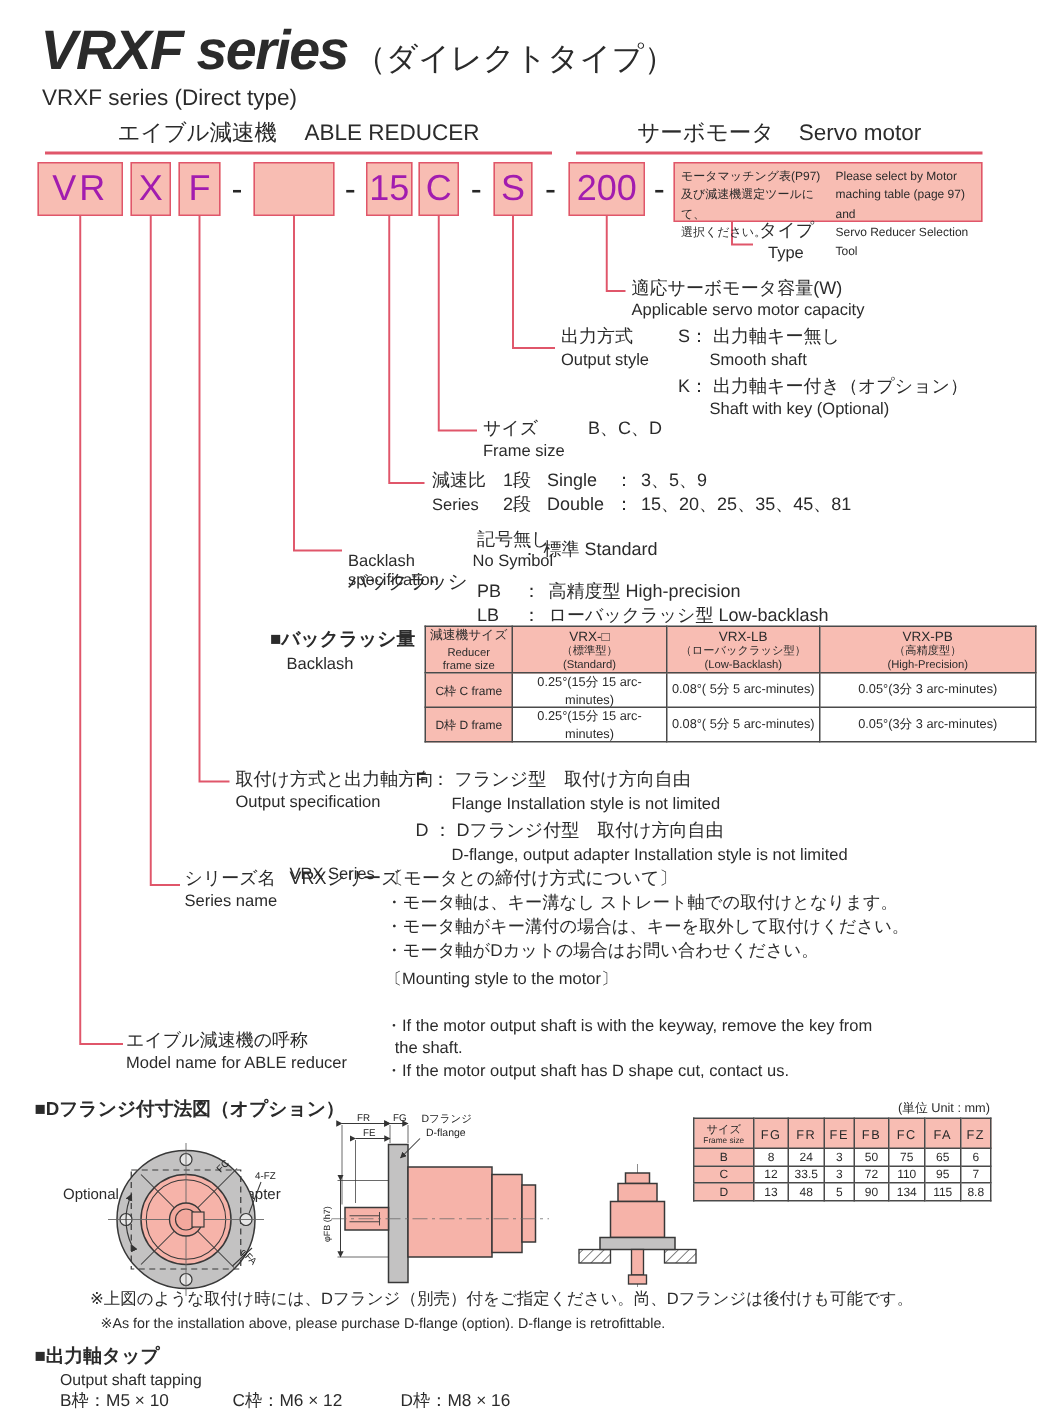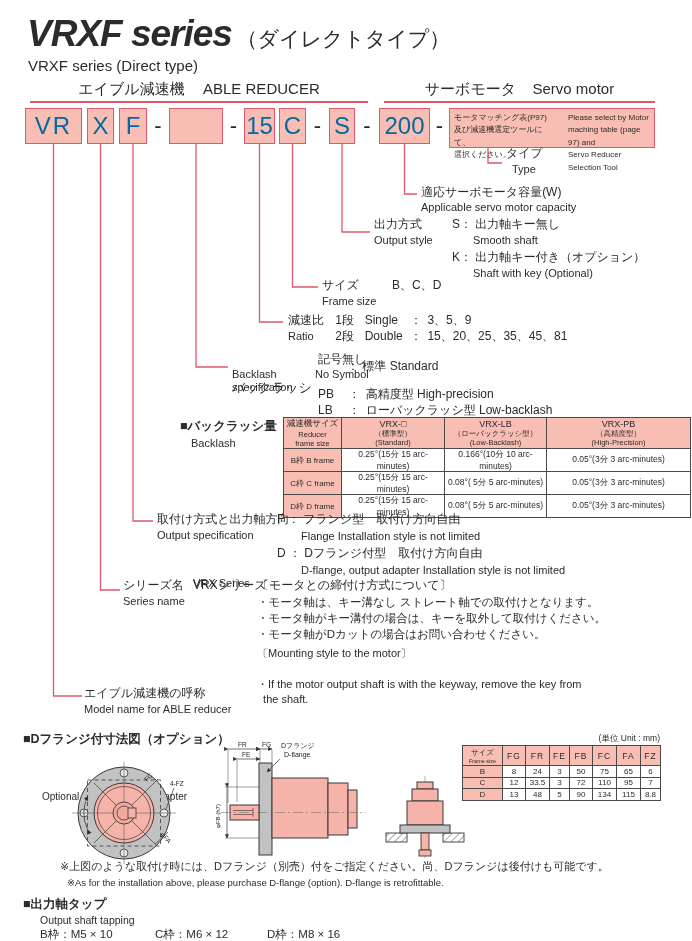--- a/index.html
+++ b/index.html
@@ -10,21 +10,21 @@
     --ink:#2b2b2b;
   }
   *{box-sizing:border-box;}
   body{margin:0;background:#fff;color:var(--ink);
        font-family:"Liberation Sans","DejaVu Sans",sans-serif;}
   #page{position:relative;width:692px;height:941px;background:#fff;overflow:hidden;}
   .t{position:absolute;white-space:nowrap;line-height:1.18;}
   .rule{position:absolute;height:2px;background:var(--accent);}
   .codebox{position:absolute;top:108px;height:36px;background:var(--pink);
            border:1.6px solid var(--accent);display:flex;align-items:center;
-           justify-content:center;font-size:24px;color:#0369a1;}
+           justify-content:center;font-size:24px;color:#a21caf;}
   .dash{position:absolute;top:108px;height:36px;display:flex;align-items:center;
         justify-content:center;font-size:22px;color:#262626;}
   .overlay{position:absolute;left:0;top:0;pointer-events:none;}
   table{border-collapse:collapse;}
   .grid td{border:1px solid #4a4a4a;padding:0;text-align:center;vertical-align:middle;}
   .ph{background:var(--pink);}
   .small{font-size:7.5px;line-height:1.2;}
 </style>
 </head>
 <body>
@@ -72,21 +72,21 @@
   <div class="dash" style="left:223px;width:21px;">-</div>
   <div class="codebox" style="left:244px;width:31px;">15</div>
   <div class="codebox" style="left:279px;width:27px;">C</div>
   <div class="dash" style="left:306px;width:23px;">-</div>
   <div class="codebox" style="left:329px;width:26px;">S</div>
   <div class="dash" style="left:355px;width:24px;">-</div>
   <div class="codebox" style="left:379px;width:51px;">200</div>
   <div class="dash" style="left:430px;width:19px;">-</div>
 
   <div style="position:absolute;left:449px;top:108px;width:206px;height:40px;background:var(--pink);
-              border:1.6px solid var(--accent);display:flex;padding:3px 4px;gap:20px;">
+              border:1.6px solid var(--accent);display:flex;padding:3px 4px;gap:9px;">
     <div style="width:94px;font-size:8px;line-height:1.55;">
       <div>モータマッチング表(P97)</div>
       <div>及び減速機選定ツールにて、</div>
       <div>選択ください。</div>
     </div>
     <div style="flex:1;font-size:8px;line-height:1.55;">
       <div>Please select by Motor</div>
       <div>maching table (page 97) and</div>
       <div>Servo Reducer Selection Tool</div>
     </div>
@@ -116,21 +116,21 @@
   <div class="t" style="left:322px;top:295px;font-size:11px;">Frame size</div>
 
   <div class="t" style="left:288px;top:313px;font-size:12px;">
     <span style="display:inline-block;width:44px;">減速比</span>
     <span style="display:inline-block;width:26px;">1段</span>
     <span style="display:inline-block;width:42px;">Single</span>
     <span style="display:inline-block;width:14px;">：</span>
     <span>3、5、9</span>
   </div>
   <div class="t" style="left:288px;top:329px;font-size:12px;">
-    <span style="display:inline-block;width:44px;font-size:11px;">Ratio</span>
+    <span style="display:inline-block;width:44px;font-size:11px;">Series</span>
     <span style="display:inline-block;width:26px;">2段</span>
     <span style="display:inline-block;width:42px;">Double</span>
     <span style="display:inline-block;width:14px;">：</span>
     <span>15、20、25、35、45、81</span>
   </div>
 
   <div class="t" style="left:232px;top:352px;font-size:13px;margin-top:28px;">バックラッシ</div>
   <div class="t" style="left:232px;top:368px;font-size:11px;">Backlash</div>
   <div class="t" style="left:232px;top:381px;font-size:11px;">specification</div>
   <div class="t" style="left:318px;top:352px;font-size:12px;">記号無し</div>
@@ -170,26 +170,20 @@
         <div style="font-size:9px;">VRX-LB</div>
         <div class="small">（ローバックラッシ型）</div>
         <div class="small">(Low-Backlash)</div>
       </td>
       <td class="ph" style="width:144px;">
         <div style="font-size:9px;">VRX-PB</div>
         <div class="small">（高精度型）</div>
         <div class="small">(High-Precision)</div>
       </td>
     </tr>
-    <tr style="height:13px;font-size:8.5px;">
-      <td class="ph" style="font-size:8px;">B枠  B frame</td>
-      <td>0.25°(15分 15 arc-minutes)</td>
-      <td>0.166°(10分 10 arc-minutes)</td>
-      <td>0.05°(3分 3 arc-minutes)</td>
-    </tr>
     <tr style="height:13px;font-size:8.5px;padding-left:16px;">
       <td class="ph" style="font-size:8px;">C枠  C frame</td>
       <td>0.25°(15分 15 arc-minutes)</td>
       <td>0.08°( 5分 5 arc-minutes)</td>
       <td>0.05°(3分 3 arc-minutes)</td>
     </tr>
     <tr style="height:13px;font-size:8.5px;">
       <td class="ph" style="font-size:8px;">D枠  D frame</td>
       <td>0.25°(15分 15 arc-minutes)</td>
       <td>0.08°( 5分 5 arc-minutes)</td>
@@ -216,20 +210,21 @@
   <div class="t" style="left:123px;top:595px;font-size:11px;">Series name</div>
   <div class="t" style="left:193px;top:577px;font-size:11px;">VRX Series</div>
 
   <div class="t" style="left:257px;top:578px;font-size:12px;text-align:center;">〔モータとの締付け方式について〕</div>
   <div class="t" style="left:257px;top:596px;font-size:11.5px;">・モータ軸は、キー溝なし ストレート軸での取付けとなります。</div>
   <div class="t" style="left:257px;top:612px;font-size:11.5px;">・モータ軸がキー溝付の場合は、キーを取外して取付けください。</div>
   <div class="t" style="left:257px;top:628px;font-size:11.5px;">・モータ軸がDカットの場合はお問い合わせください。</div>
   <div class="t" style="left:257px;top:647px;font-size:11px;">〔Mounting style to the motor〕</div>
   <div class="t" style="left:257px;top:678px;font-size:11px;">・If the motor output shaft is with the keyway, remove the key from</div>
   <div class="t" style="left:257px;top:693px;font-size:11px;">&nbsp;&nbsp;the shaft.</div>
+  <div class="t" style="left:257px;top:708px;font-size:11px;">・If the motor output shaft has D shape cut, contact us.</div>
 
   <div class="t" style="left:84px;top:686px;font-size:12px;">エイブル減速機の呼称</div>
   <div class="t" style="left:84px;top:703px;font-size:11px;">Model name for ABLE reducer</div>
 
   <div class="t" style="left:23px;top:732px;font-size:12.5px;font-weight:600;">■Dフランジ付寸法図（オプション）</div>
   <div class="t" style="left:42px;top:750px;font-size:10px;margin-top:41px;">Optional D-flange output adapter</div>
 
   <svg class="overlay" style="left:50px;top:740px;" width="420" height="160" viewBox="0 0 420 160">
     <defs>
       <marker id="ar" markerWidth="7" markerHeight="7" refX="5.5" refY="3" orient="auto">

